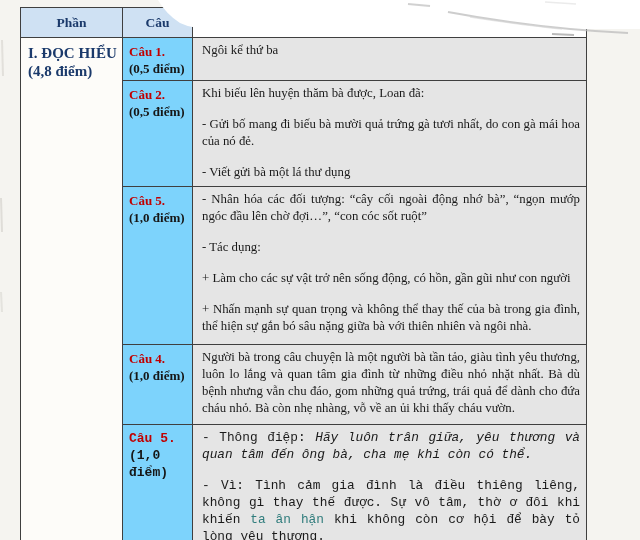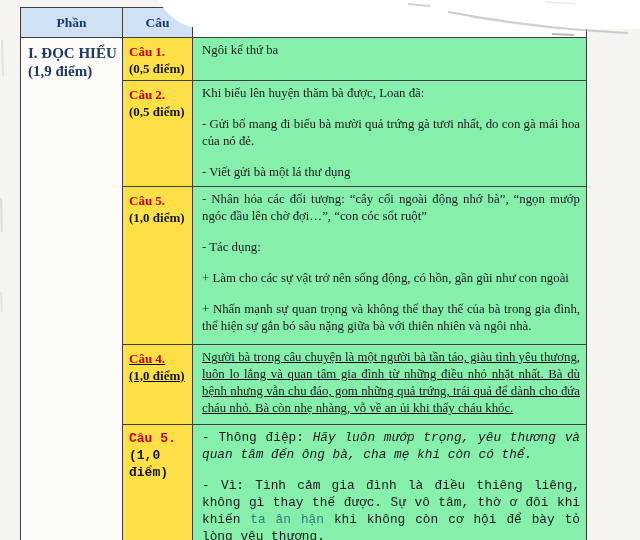--- a/index.html
+++ b/index.html
@@ -26,29 +26,29 @@
     font-weight:bold;font-size:13.5px;
     text-align:center;vertical-align:middle;
   }
   th.content-header{background:#ffffff;}
   td.section-cell{
     padding:6px 4px 4px 7px;
     color:var(--navy,#1b3a6b);
     font-weight:bold;font-size:15px;line-height:18px;
     background:#fdfcf9;
   }
-  td.q-cell{padding:5px 3px 3px 6px;font-weight:bold;font-size:13px;line-height:17px;background:#fde047;}
+  td.q-cell{padding:5px 3px 3px 6px;font-weight:bold;font-size:13px;line-height:17px;background:#7dd3fc;}
   .q-label{color:var(--red,#c00000);display:block;}
   .q-points{color:#161616;display:block;}
-  td.a-cell{padding:4px 6px 3px 9px;background:#86efac;}
+  td.a-cell{padding:4px 6px 3px 9px;background:#e5e5e5;}
   .para{margin:0 0 14px 0;text-align:justify;}
   .para:last-child{margin-bottom:0;}
   .seg-italic{font-style:italic;}
   .seg-highlight{color:var(--teal,#2f7c7c);}
-  tr.r0{height:38px;} tr.r1{height:106px;} tr.r2{height:158px;} tr.r3{height:80px;text-decoration:underline;} tr.r4{height:104px;font-family:Liberation Mono, monospace;}
+  tr.r0{height:38px;} tr.r1{height:106px;} tr.r2{height:158px;} tr.r3{height:80px;} tr.r4{height:104px;font-family:Liberation Mono, monospace;}
   svg.smudges{position:absolute;inset:0;z-index:5;pointer-events:none;}
 </style>
 </head>
 <body>
 
 <div class="canvas">
 
   <table class="answer-key">
     <colgroup>
       <col style="width:102px">
@@ -59,21 +59,21 @@
       <tr>
         <th>Phần</th>
         <th>Câu</th>
         <th class="content-header"></th>
       </tr>
     </thead>
     <tbody id="rows">
         <tr class="body-row r0">
           <td class="section-cell" rowspan="5">
             <div>I. ĐỌC HIỂU</div>
-            <div>(1,9 điểm)</div>
+            <div>(4,8 điểm)</div>
           </td>
           <td class="q-cell">
             <span class="q-label">Câu 1.</span>
             <span class="q-points">(0,5 điểm)</span>
           </td>
           <td class="a-cell">
             <p class="para"><span class="seg-normal">Ngôi kể thứ ba</span></p>
           </td>
         </tr>
         <tr class="body-row r1">
@@ -88,40 +88,40 @@
           </td>
         </tr>
         <tr class="body-row r2">
           <td class="q-cell">
             <span class="q-label">Câu 5.</span>
             <span class="q-points">(1,0 điểm)</span>
           </td>
           <td class="a-cell">
             <p class="para"><span class="seg-normal">- Nhân hóa các đối tượng: “cây cối ngoài động nhớ bà”, “ngọn mướp ngóc đầu lên chờ đợi…”, “con cóc sốt ruột”</span></p>
             <p class="para"><span class="seg-normal">- Tác dụng:</span></p>
-            <p class="para"><span class="seg-normal">+ Làm cho các sự vật trở nên sống động, có hồn, gần gũi như con ngoài</span></p>
+            <p class="para"><span class="seg-normal">+ Làm cho các sự vật trở nên sống động, có hồn, gần gũi như con người</span></p>
             <p class="para"><span class="seg-normal">+ Nhấn mạnh sự quan trọng và không thể thay thế của bà trong gia đình, thể hiện sự gắn bó sâu nặng giữa bà với thiên nhiên và ngôi nhà.</span></p>
           </td>
         </tr>
         <tr class="body-row r3">
           <td class="q-cell">
             <span class="q-label">Câu 4.</span>
             <span class="q-points">(1,0 điểm)</span>
           </td>
           <td class="a-cell">
-            <p class="para"><span class="seg-normal">Người bà trong câu chuyện là một người bà tần tảo, giàu tình yêu thương, luôn lo lắng và quan tâm gia đình từ những điều nhỏ nhặt nhất. Bà dù bệnh nhưng vẫn chu đáo, gom những quả trứng, trái quả để dành cho đứa cháu nhỏ. Bà còn nhẹ nhàng, vỗ về an ủi khi thấy cháu khóc.</span></p>
+            <p class="para"><span class="seg-normal">Người bà trong câu chuyện là một người bà tần tảo, giàu tình yêu thương, luôn lo lắng và quan tâm gia đình từ những điều nhỏ nhặt nhất. Bà dù bệnh nhưng vẫn chu đáo, gom những quả trứng, trái quả để dành cho đứa cháu nhỏ. Bà còn nhẹ nhàng, vỗ về an ủi khi thấy cháu vườn.</span></p>
           </td>
         </tr>
         <tr class="body-row r4">
           <td class="q-cell">
             <span class="q-label">Câu 5.</span>
             <span class="q-points">(1,0 điểm)</span>
           </td>
           <td class="a-cell">
-            <p class="para"><span class="seg-normal">- Thông điệp: </span><span class="seg-italic">Hãy luôn mướp trọng, yêu thương và quan tâm đến ông bà, cha mẹ khi còn có thể.</span></p>
+            <p class="para"><span class="seg-normal">- Thông điệp: </span><span class="seg-italic">Hãy luôn trân giữa, yêu thương và quan tâm đến ông bà, cha mẹ khi còn có thể.</span></p>
             <p class="para"><span class="seg-normal">- Vì: Tình cảm gia đình là điều thiêng liêng, không gì thay thế được. Sự vô tâm, thờ ơ đôi khi khiến </span><span class="seg-highlight">ta ân hận</span><span class="seg-normal"> khi không còn cơ hội để bày tỏ lòng yêu thương.</span></p>
           </td>
         </tr>
       </tbody>
   </table>
 
   <svg class="smudges" width="640" height="540" viewBox="0 0 640 540">
 
     <path d="M158,0 Q166,14 180,23 Q192,29 216,29 L640,29 L640,0 Z" fill="#ffffff"></path>
 

